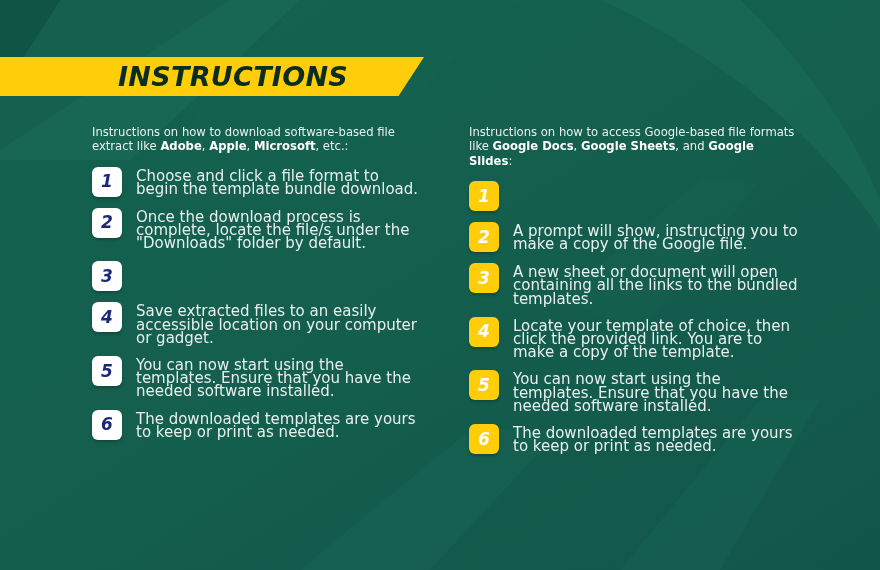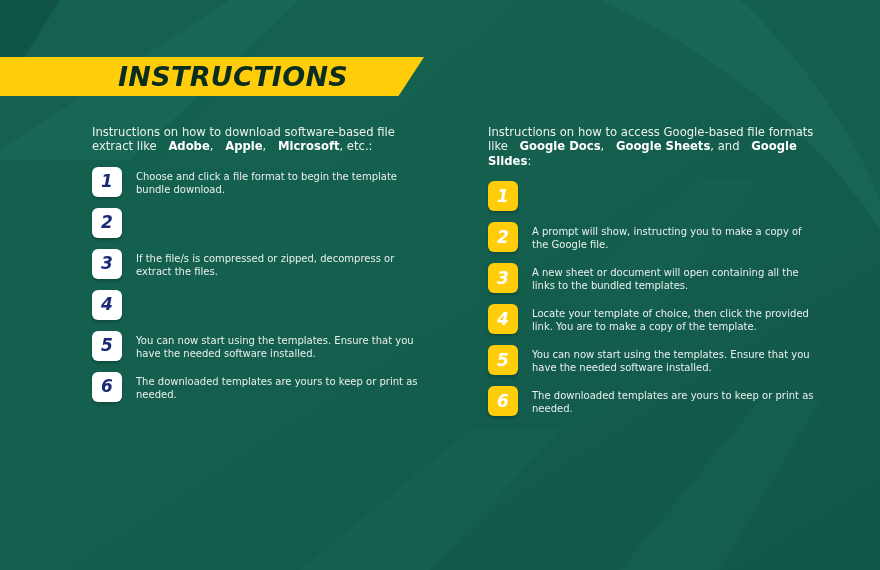--- a/index.html
+++ b/index.html
@@ -43,29 +43,29 @@
     position:absolute;
     left:0; top:125px;
     width:880px;
   }
   .col {
     position:absolute;
     top:0;
     width:330px;
   }
   .col-left  { left:92px; }
-  .col-right { left:488px; }
+  .col-right { left:469px; }
 
   .intro {
     font-size:11.6px;
     line-height:14.4px;
     color:#eaf1ee;
     margin-bottom:13px;
   }
-  .intro b { font-weight:bold; color:#ffffff;margin-left:8px; }
+  .intro b { font-weight:bold; color:#ffffff; }
 
   .steps { position:relative; }
 
   .step {
     display:flex;
     align-items:flex-start;
     margin-bottom:11px;
   }
   .step:last-child { margin-bottom:0; }
 
@@ -80,21 +80,21 @@
     font-weight:bold;
     font-style:italic;
     line-height:1;
     margin-right:14px;
     box-shadow:0 2px 3px rgba(0,0,0,0.22);
   }
   .badge-white { background:#ffffff; color:#1b2a78; }
   .badge-yellow { background:#FFCD0A; color:#ffffff; }
 
   .step-text {
-    font-size:10px;
+    font-size:15px;
     line-height:13.2px;
     color:#e9efed;
     padding-top:3px;
   }
 </style>
 </head>
 <body>
 
 <div class="bg">
   <svg width="880" height="570" viewBox="0 0 880 570" preserveAspectRatio="none">
@@ -131,27 +131,28 @@
 
   <div class="col col-left">
     <div class="intro"><span>Instructions on how to download software-based file extract like </span><b>Adobe</b><span>, </span><b>Apple</b><span>, </span><b>Microsoft</b><span>, etc.:</span></div>
     <div class="steps">
         <div class="step">
           <div class="badge badge-white">1</div>
           <div class="step-text">Choose and click a file format to begin the template bundle download.</div>
         </div>
         <div class="step">
           <div class="badge badge-white">2</div>
+          <div class="step-text">Once the download process is complete, locate the file/s under the "Downloads" folder by default.</div>
         </div>
         <div class="step">
           <div class="badge badge-white">3</div>
-          <div class="step-text">If the file/s is compressed or zipped, decompress or extract the files.</div>
         </div>
         <div class="step">
           <div class="badge badge-white">4</div>
+          <div class="step-text">Save extracted files to an easily accessible location on your computer or gadget.</div>
         </div>
         <div class="step">
           <div class="badge badge-white">5</div>
           <div class="step-text">You can now start using the templates. Ensure that you have the needed software installed.</div>
         </div>
         <div class="step">
           <div class="badge badge-white">6</div>
           <div class="step-text">The downloaded templates are yours to keep or print as needed.</div>
         </div>
       </div>

